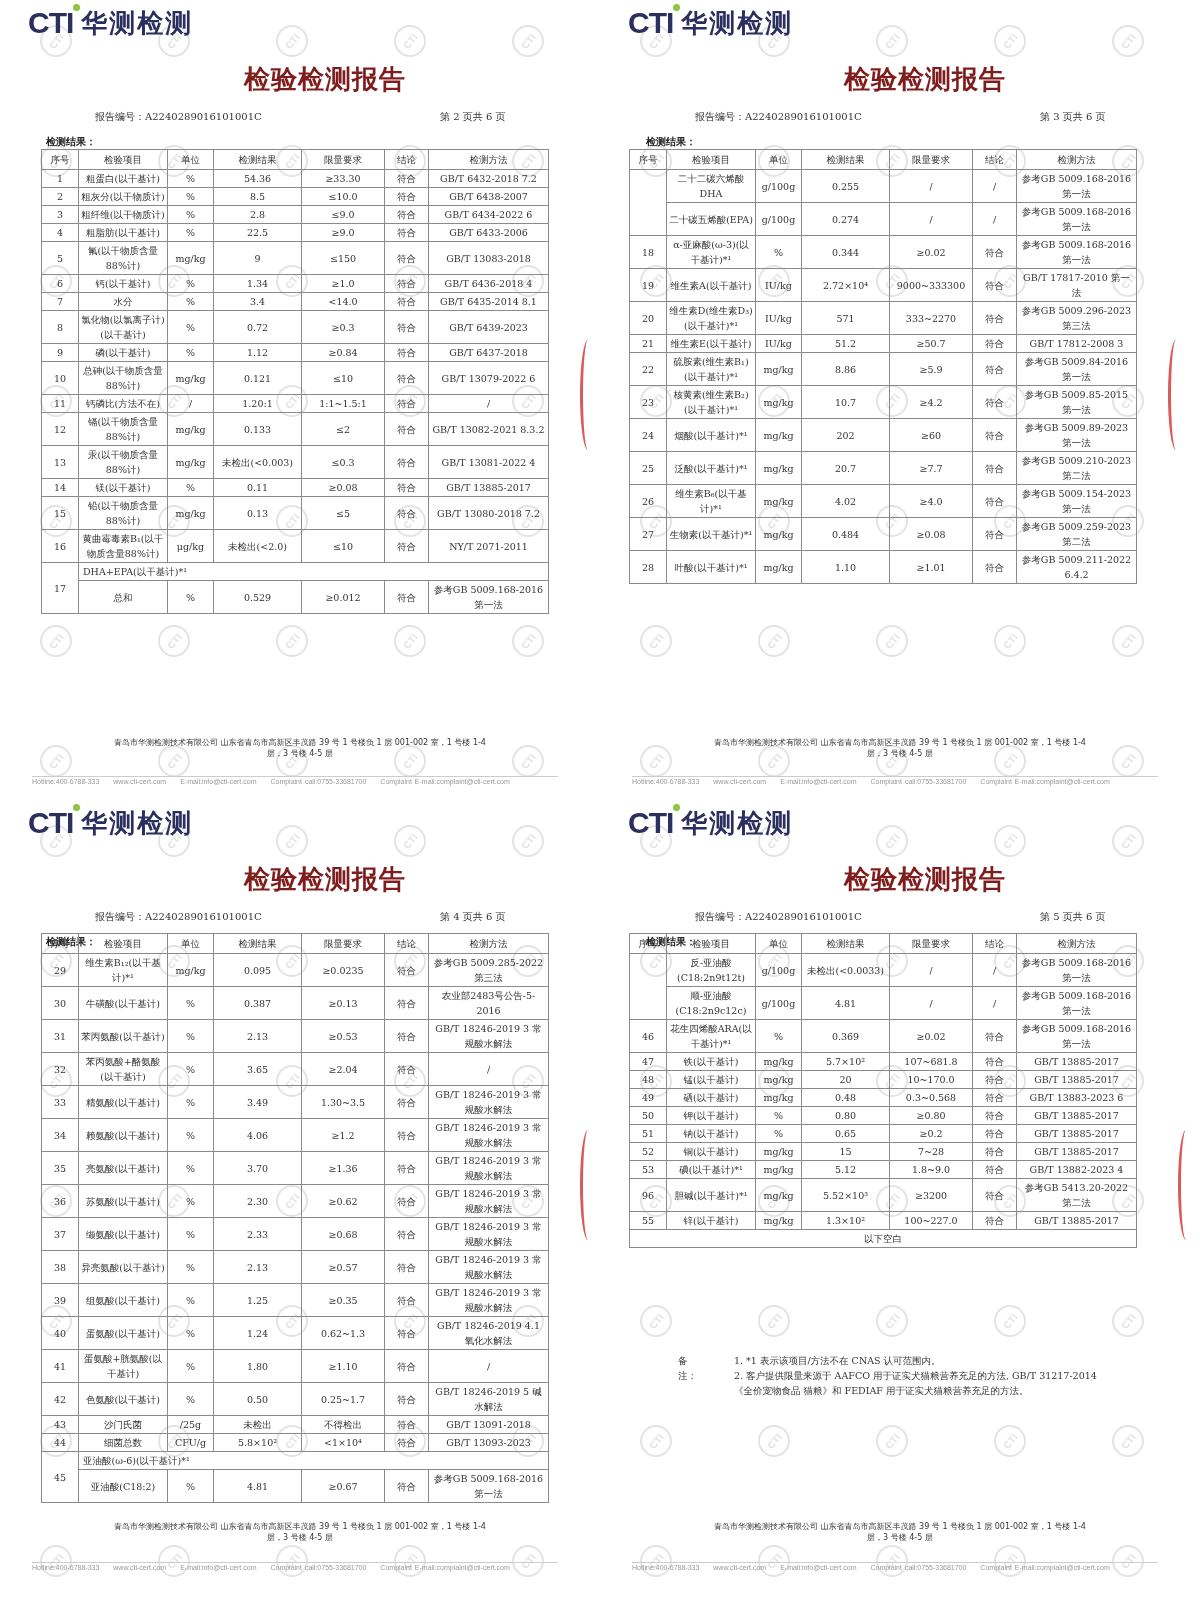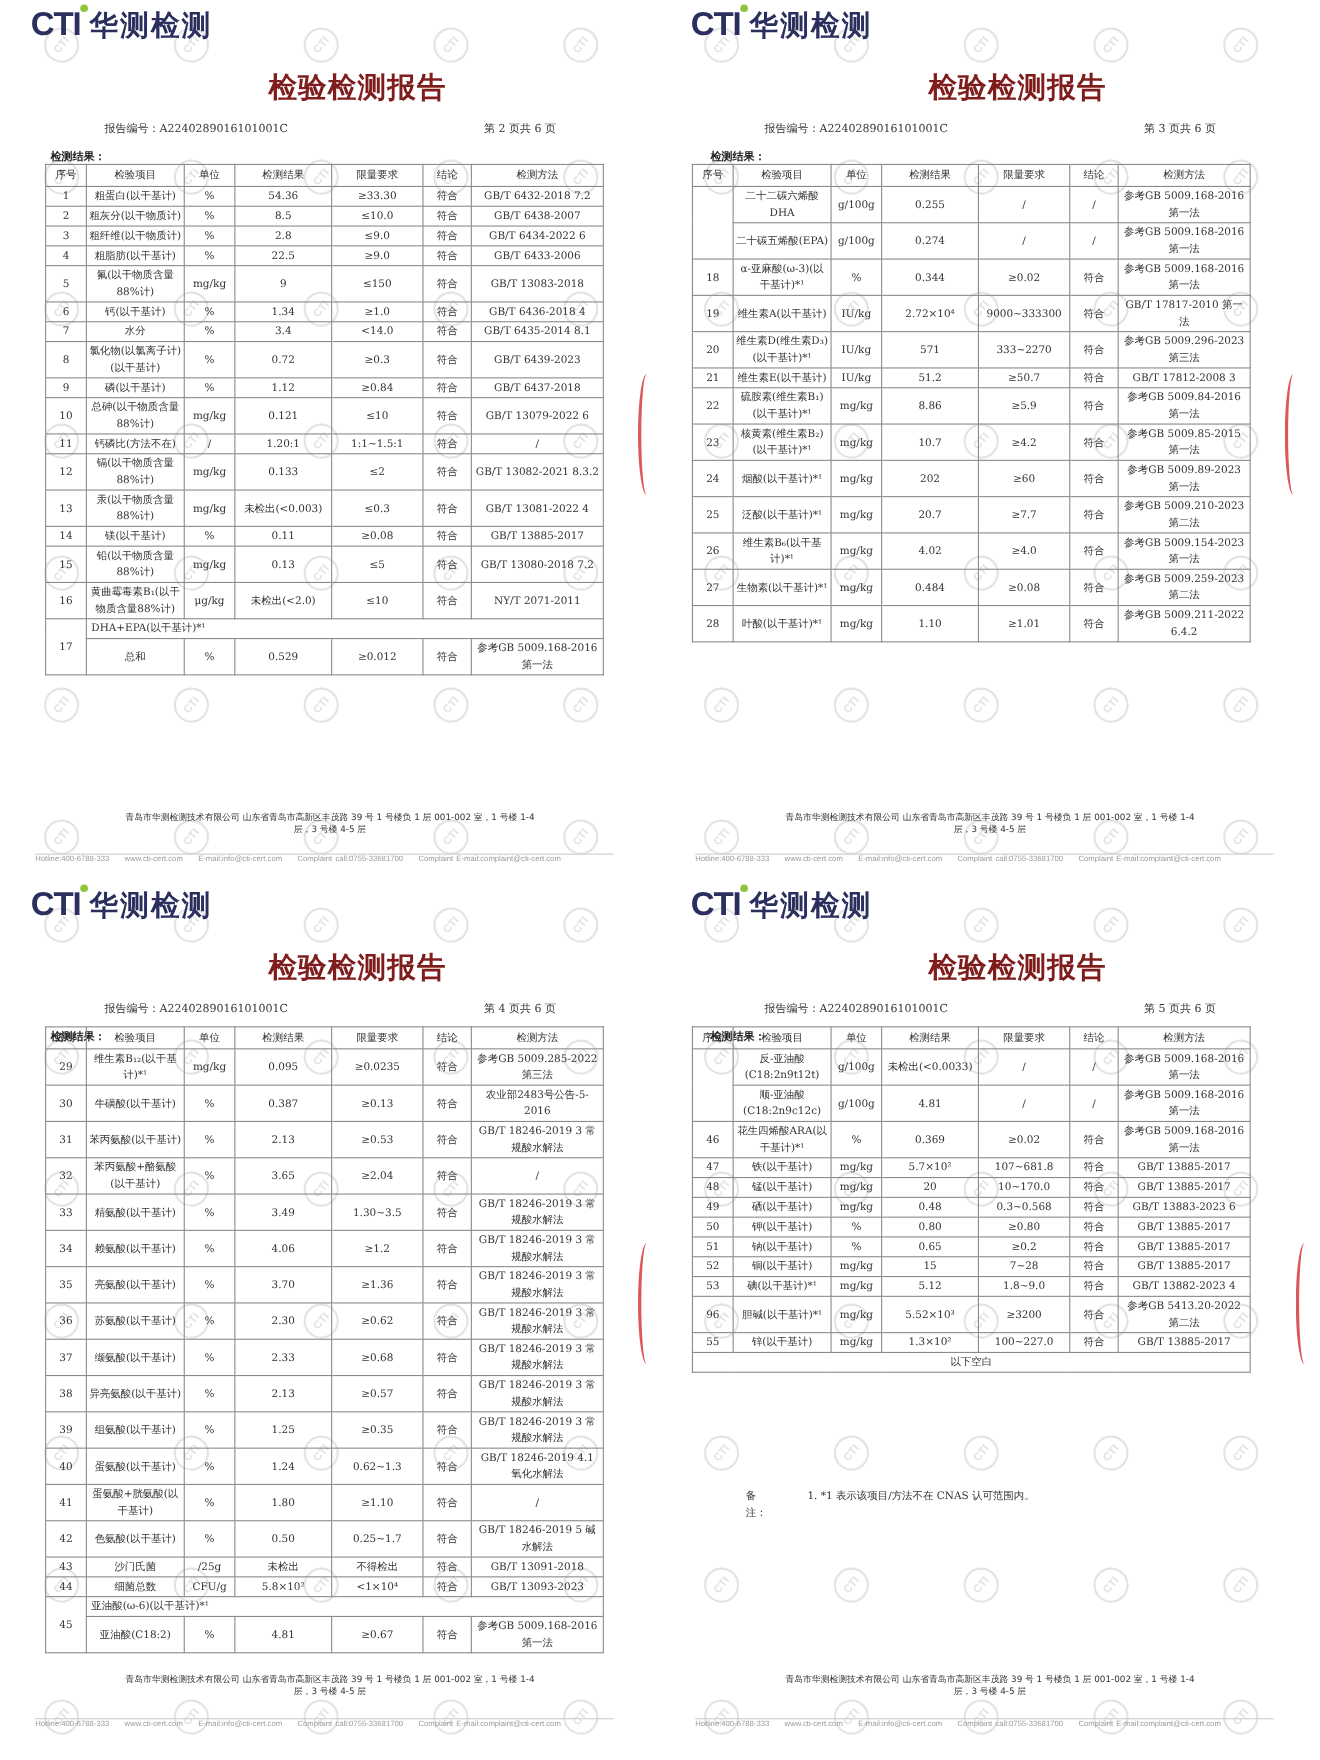--- a/index.html
+++ b/index.html
@@ -915,20 +915,21 @@
         </tr>
         <tr>
           <td colspan="7">以下空白</td>
         </tr>
       </tbody>
   </table>
   <div class="notes" style="left:78px;top:553px">
     <span class="notes-label">备注：</span>
     <div class="notes-list">
       <div>1. *1 表示该项目/方法不在 CNAS 认可范围内。</div>
+      <div>2. 客户提供限量来源于 AAFCO 用于证实犬猫粮营养充足的方法, GB/T 31217-2014《全价宠物食品 猫粮》和 FEDIAF 用于证实犬猫粮营养充足的方法。</div>
     </div>
   </div>
   <div class="addr" style="top:721px">
     <div>青岛市华测检测技术有限公司 山东省青岛市高新区丰茂路 39 号 1 号楼负 1 层 001-002 室，1 号楼 1-4</div>
     <div>层，3 号楼 4-5 层</div>
   </div>
   <div class="contact-line" style="top:762px"></div>
   <div class="contact" style="top:764px">
     <span>Hotline:400-6788-333</span>
     <span>www.cti-cert.com</span>

